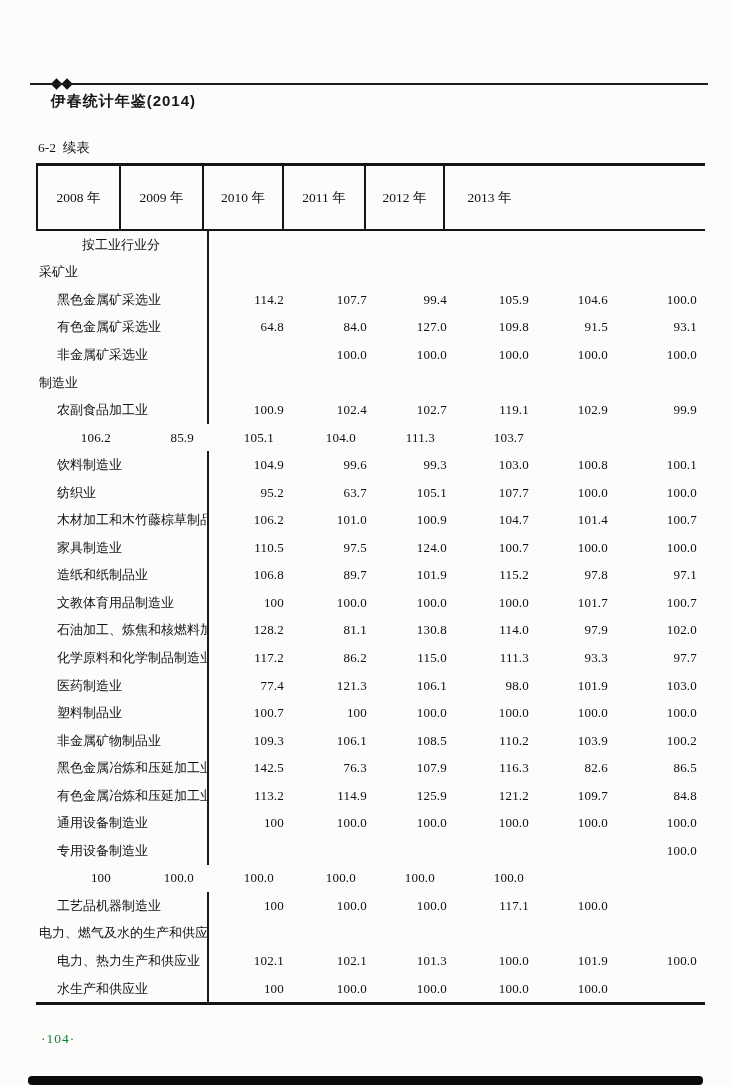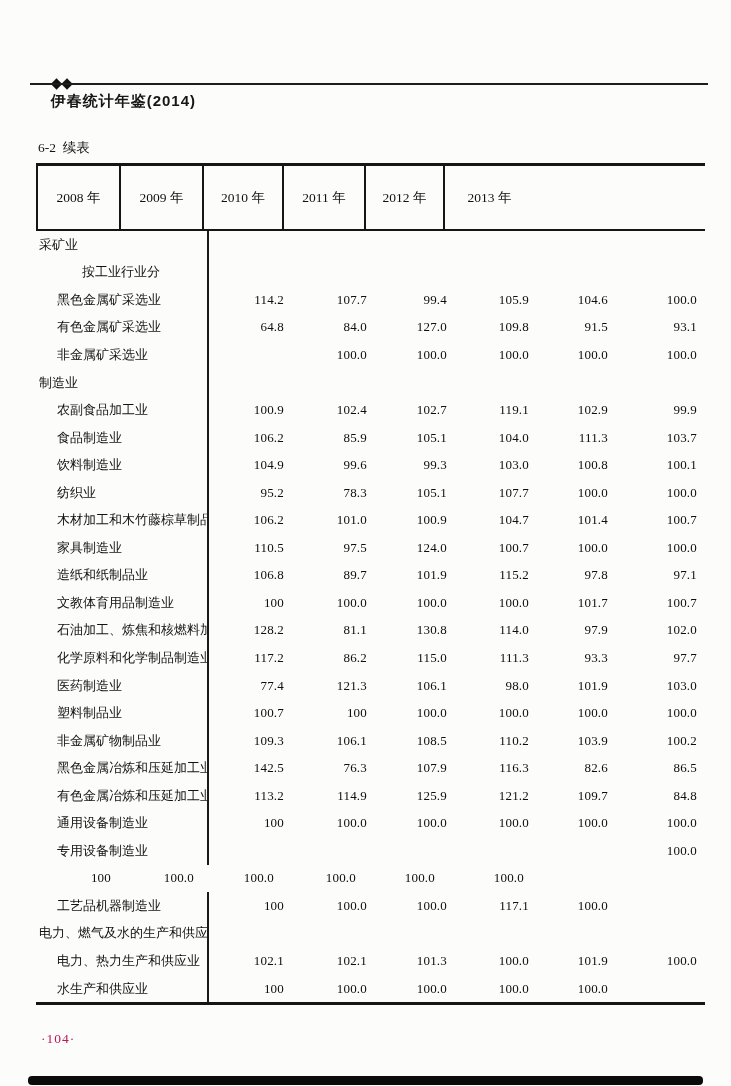--- a/index.html
+++ b/index.html
@@ -64,21 +64,21 @@
     display:flex;align-items:center;justify-content:flex-end;
     padding-right:8px;
     color:#0e0e0e;
     letter-spacing:0.2px;
   }
   .indent-0{padding-left:3px;}
   .indent-1{padding-left:21px;}
   .indent-2{padding-left:46px;}
   .page-number{
     position:absolute;left:41px;top:1031px;
-    font-size:13.5px;color:#be185d;letter-spacing:1px;
+    font-size:13.5px;color:#15803d;letter-spacing:1px;
   }
   .scan-bar{
     position:absolute;left:28px;top:1076px;width:675px;height:9px;
     background:#0b0b0b;border-radius:4px;
   }
 </style>
 </head>
 <body>
 
 <div class="page">
@@ -95,30 +95,30 @@
     <div class="t-header" id="thead">
         <div class="hcell" style="width: 83px;">2008 年</div>
         <div class="hcell" style="width: 83px;">2009 年</div>
         <div class="hcell" style="width: 80px;">2010 年</div>
         <div class="hcell" style="width: 82px;">2011 年</div>
         <div class="hcell" style="width: 79px;">2012 年</div>
         <div class="hcell" style="width: 89px;">2013 年</div>
       </div>
     <div class="t-body" id="tbody">
         <div class="t-row">
+          <div class="stub indent-2" style="width: 173px;">按工业行业分</div>
+          <div class="vcell" style="width: 83px;"></div>
+          <div class="vcell" style="width: 83px;"></div>
+          <div class="vcell" style="width: 80px;"></div>
+          <div class="vcell" style="width: 82px;"></div>
+          <div class="vcell" style="width: 79px;"></div>
+          <div class="vcell" style="width: 89px;"></div>
+        </div>
+        <div class="t-row">
           <div class="stub indent-0" style="width: 173px;">采矿业</div>
-          <div class="vcell" style="width: 83px;"></div>
-          <div class="vcell" style="width: 83px;"></div>
-          <div class="vcell" style="width: 80px;"></div>
-          <div class="vcell" style="width: 82px;"></div>
-          <div class="vcell" style="width: 79px;"></div>
-          <div class="vcell" style="width: 89px;"></div>
-        </div>
-        <div class="t-row">
-          <div class="stub indent-2" style="width: 173px;">按工业行业分</div>
           <div class="vcell" style="width: 83px;"></div>
           <div class="vcell" style="width: 83px;"></div>
           <div class="vcell" style="width: 80px;"></div>
           <div class="vcell" style="width: 82px;"></div>
           <div class="vcell" style="width: 79px;"></div>
           <div class="vcell" style="width: 89px;"></div>
         </div>
         <div class="t-row">
           <div class="stub indent-1" style="width: 173px;">黑色金属矿采选业</div>
           <div class="vcell" style="width: 83px;">114.2</div>
@@ -158,41 +158,40 @@
         <div class="t-row">
           <div class="stub indent-1" style="width: 173px;">农副食品加工业</div>
           <div class="vcell" style="width: 83px;">100.9</div>
           <div class="vcell" style="width: 83px;">102.4</div>
           <div class="vcell" style="width: 80px;">102.7</div>
           <div class="vcell" style="width: 82px;">119.1</div>
           <div class="vcell" style="width: 79px;">102.9</div>
           <div class="vcell" style="width: 89px;">99.9</div>
         </div>
         <div class="t-row">
-          <div class="stub indent-1" style="width: 173px;">食品制造业</div>
           <div class="vcell" style="width: 83px;">106.2</div>
           <div class="vcell" style="width: 83px;">85.9</div>
           <div class="vcell" style="width: 80px;">105.1</div>
           <div class="vcell" style="width: 82px;">104.0</div>
           <div class="vcell" style="width: 79px;">111.3</div>
           <div class="vcell" style="width: 89px;">103.7</div>
         </div>
         <div class="t-row">
           <div class="stub indent-1" style="width: 173px;">饮料制造业</div>
           <div class="vcell" style="width: 83px;">104.9</div>
           <div class="vcell" style="width: 83px;">99.6</div>
           <div class="vcell" style="width: 80px;">99.3</div>
           <div class="vcell" style="width: 82px;">103.0</div>
           <div class="vcell" style="width: 79px;">100.8</div>
           <div class="vcell" style="width: 89px;">100.1</div>
         </div>
         <div class="t-row">
           <div class="stub indent-1" style="width: 173px;">纺织业</div>
           <div class="vcell" style="width: 83px;">95.2</div>
-          <div class="vcell" style="width: 83px;">78.3</div>
+          <div class="vcell" style="width: 83px;">63.7</div>
           <div class="vcell" style="width: 80px;">105.1</div>
           <div class="vcell" style="width: 82px;">107.7</div>
           <div class="vcell" style="width: 79px;">100.0</div>
           <div class="vcell" style="width: 89px;">100.0</div>
         </div>
         <div class="t-row">
           <div class="stub indent-1" style="width: 173px;">木材加工和木竹藤棕草制品业</div>
           <div class="vcell" style="width: 83px;">106.2</div>
           <div class="vcell" style="width: 83px;">101.0</div>
           <div class="vcell" style="width: 80px;">100.9</div>

